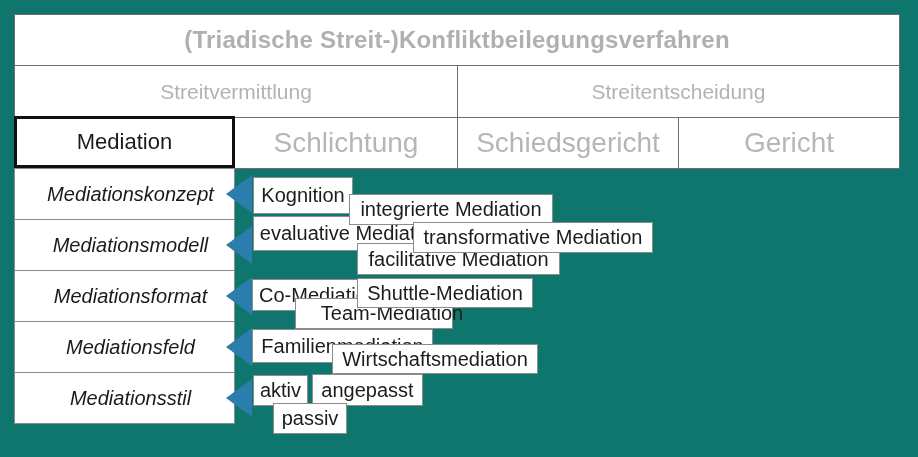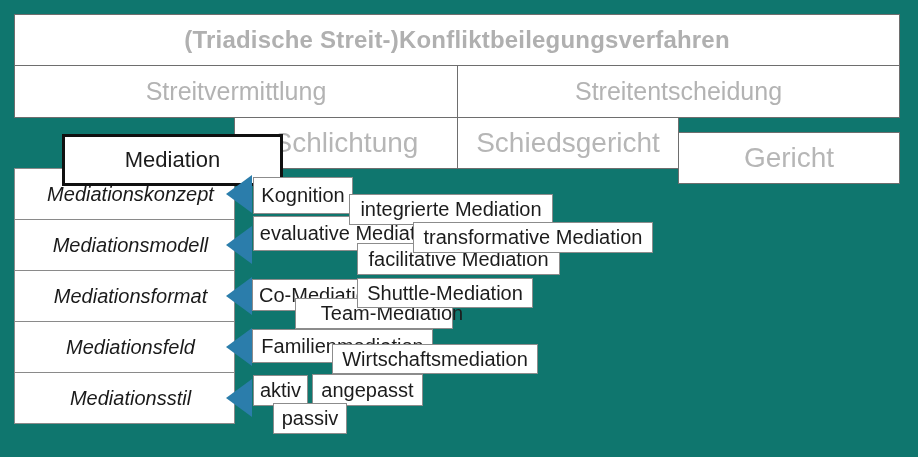--- a/index.html
+++ b/index.html
@@ -5,21 +5,21 @@
   html,body{margin:0;padding:0;background:#ffffff;}
   #stage{
     position:relative;width:918px;height:457px;background:#0f766e;overflow:hidden;
     font-family:Liberation Sans, sans-serif;
   }
   .cell{
     position:absolute;box-sizing:border-box;display:flex;align-items:center;justify-content:center;
     border:1.5px solid #6e6e6e;background:#ffffff;white-space:nowrap;
   }
   .hdr-title{font-size:24px;font-weight:bold;color:#b0b0b0;letter-spacing:0.2px;}
-  .hdr-2{font-size:25px;color:#b3b3b3;}
+  .hdr-2{font-size:21px;color:#b3b3b3;}
   .hdr-3{font-size:28px;color:#b6b6b6;}
   .cell-mediation{
     border:3.5px solid #101010;color:#1b1b1b;font-size:22px;z-index:4;
   }
   .rowlabel{
     font-size:20px;font-style:italic;color:#1a1a1a;border:1.5px solid #8a8a8a;z-index:1;padding-left:12px;
   }
   .tri{
     position:absolute;width:0;height:0;z-index:6;
     border-top:19px solid transparent;border-bottom:19px solid transparent;
@@ -34,24 +34,24 @@
 </head>
 <body>
 
 <div id="stage">
 
   <div class="cell hdr-title" style="left:14px;top:14px;width:886px;height:52px;">(Triadische Streit-)Konfliktbeilegungsverfahren</div>
 
   <div class="cell hdr-2" style="left:14px;top:65px;width:444px;height:53px;">Streitvermittlung</div>
   <div class="cell hdr-2" style="left:457px;top:65px;width:443px;height:53px;">Streitentscheidung</div>
 
-  <div class="cell cell-mediation" style="left:14px;top:134px;width:221px;height:52px;margin-left:48px;">Mediation</div>
+  <div class="cell cell-mediation" style="left:14px;top:116px;width:221px;height:52px;">Mediation</div>
   <div class="cell hdr-3" style="left:234px;top:117px;width:224px;height:52px;">Schlichtung</div>
   <div class="cell hdr-3" style="left:457px;top:117px;width:222px;height:52px;">Schiedsgericht</div>
-  <div class="cell hdr-3" style="left:678px;top:132px;width:222px;height:52px;">Gericht</div>
+  <div class="cell hdr-3" style="left:678px;top:117px;width:222px;height:52px;">Gericht</div>
 
   <div class="cell rowlabel" style="left:14px;top:168px;width:221px;height:52px;">Mediationskonzept</div>
   <div class="cell rowlabel" style="left:14px;top:270px;width:221px;height:52px;">Mediationsformat</div>
   <div class="cell rowlabel" style="left:14px;top:219px;width:221px;height:52px;">Mediationsmodell</div>
   <div class="cell rowlabel" style="left:14px;top:321px;width:221px;height:52px;">Mediationsfeld</div>
   <div class="cell rowlabel" style="left:14px;top:372px;width:221px;height:52px;">Mediationsstil</div>
 
   <div class="tri" style="left:226px;top:175px;"></div>
   <div class="tri" style="left:226px;top:226px;"></div>
   <div class="tri" style="left:226px;top:277px;"></div>

